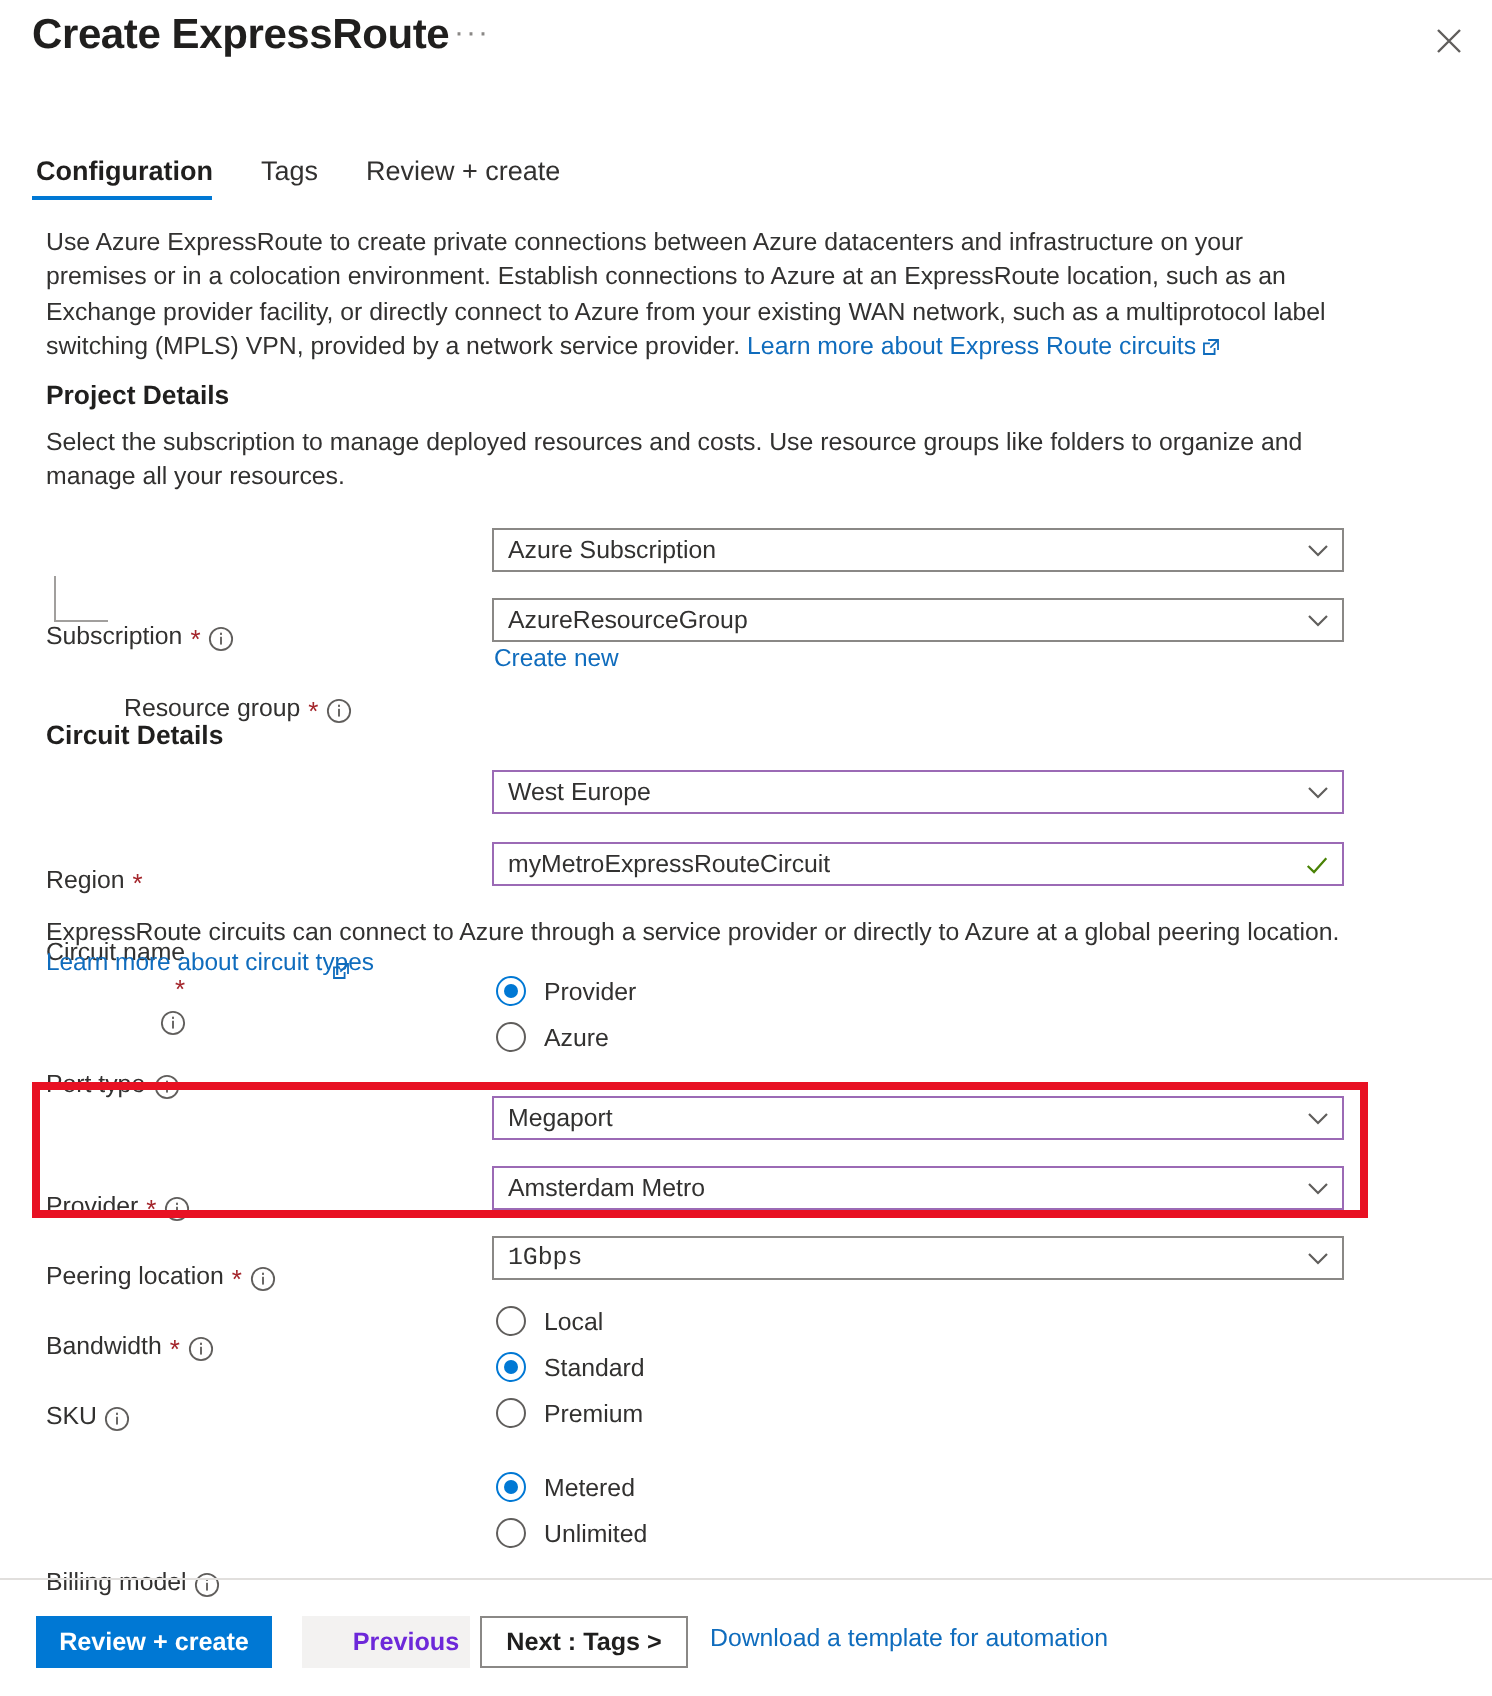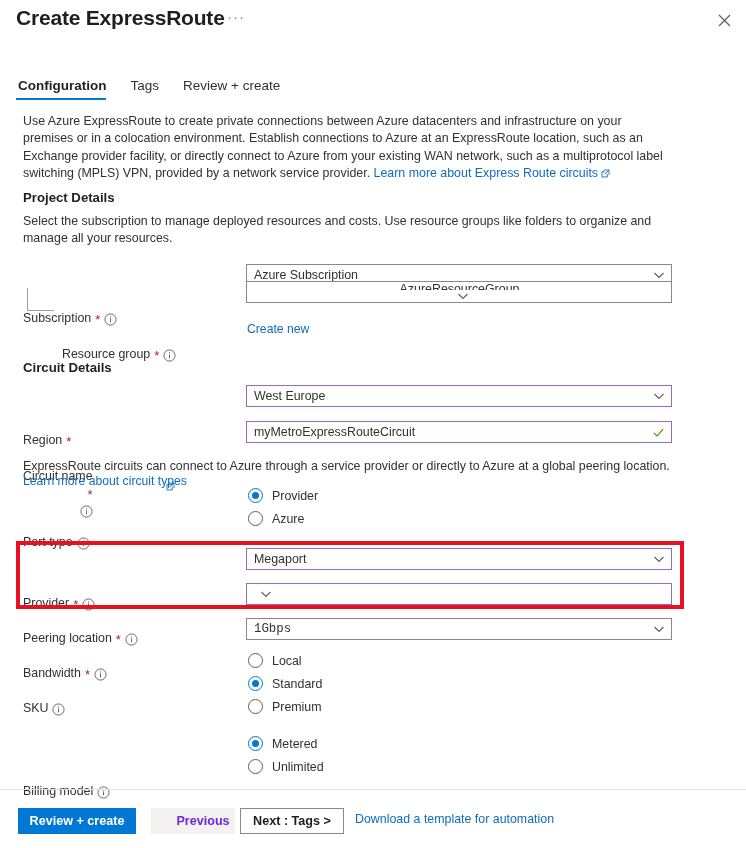--- a/index.html
+++ b/index.html
@@ -228,21 +228,21 @@
   <span>Resource group</span>
   <span class="req">*</span>
   <span class="info-ico">
     <svg width="13" height="13" viewBox="0 0 14 14" aria-hidden="true">
       <circle cx="7" cy="7" r="6" stroke="#605e5c" stroke-width="1" fill="none"></circle>
       <rect x="6.5" y="5.8" width="1" height="4.2" fill="#605e5c"></rect>
       <rect x="6.5" y="3.6" width="1" height="1.2" fill="#605e5c"></rect>
     </svg>
   </span>
 </div>
-<div class="ctrl" style="top:281px;flex-direction:column;">
+<div class="ctrl" style="top:299px;">
   <span class="val">AzureResourceGroup</span>
   <span class="chev">
     <svg width="12" height="12" viewBox="0 0 12 12" aria-hidden="true">
         <path d="M1.5 4 L6 8.5 L10.5 4" stroke="#605e5c" stroke-width="1.1" fill="none"></path>
       </svg>
   </span>
 </div>
 <a class="sublink" style="top:322px;" href="#">Create new</a>
 
 <div class="section-head" style="top:360px;">Circuit Details</div>
@@ -334,20 +334,21 @@
   <span class="req">*</span>
   <span class="info-ico">
     <svg width="13" height="13" viewBox="0 0 14 14" aria-hidden="true">
       <circle cx="7" cy="7" r="6" stroke="#605e5c" stroke-width="1" fill="none"></circle>
       <rect x="6.5" y="5.8" width="1" height="4.2" fill="#605e5c"></rect>
       <rect x="6.5" y="3.6" width="1" height="1.2" fill="#605e5c"></rect>
     </svg>
   </span>
 </div>
 <div class="ctrl purple" style="top:583px;">
+  <span class="val">Amsterdam Metro</span>
   <span class="chev">
     <svg width="12" height="12" viewBox="0 0 12 12" aria-hidden="true">
         <path d="M1.5 4 L6 8.5 L10.5 4" stroke="#605e5c" stroke-width="1.1" fill="none"></path>
       </svg>
   </span>
 </div>
 
 <div class="redbox"></div>
 
 <div class="lbl" style="top:622px;">

